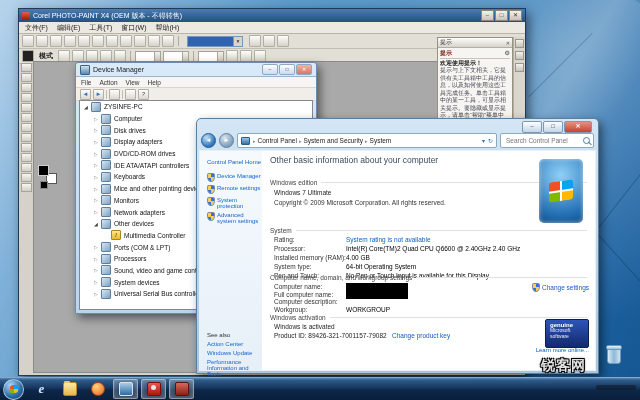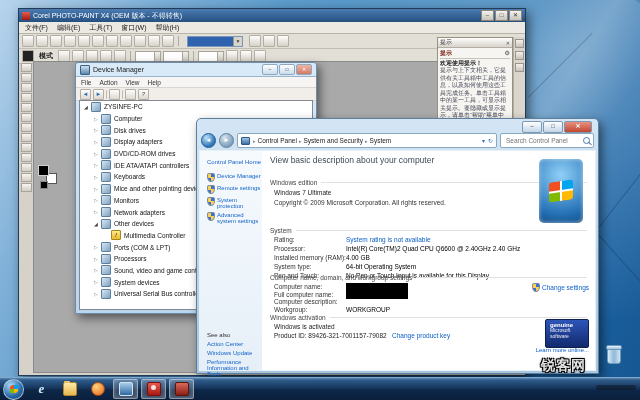--- a/index.html
+++ b/index.html
@@ -470,21 +470,21 @@
       <div id="seealso">
         <span class="hdr">See also</span>
         <span style="display:flex;flex-direction:column;gap:3px">
           <span class="sal">Action Center</span>
             <span class="sal">Windows Update</span>
             <span class="sal">Performance Information and Tools</span>
         </span>
       </div>
     </div>
     <div id="main">
-      <div id="mtitle">View basic description about your computer</div>
+      <div id="mtitle">Other basic information about your computer</div>
       <div class="sec" style="top:28px">
           <span>Windows edition</span>
         </div>
       <div style="position:absolute;left:12px;top:38px">Windows 7 Ultimate</div>
       <div style="position:absolute;left:12px;top:48px;color:#333">Copyright © 2009 Microsoft Corporation. All rights reserved.</div>
       <div id="winflag">
           <div id="flag"></div>
         </div>
 
       <div class="sec" style="top:76px">

